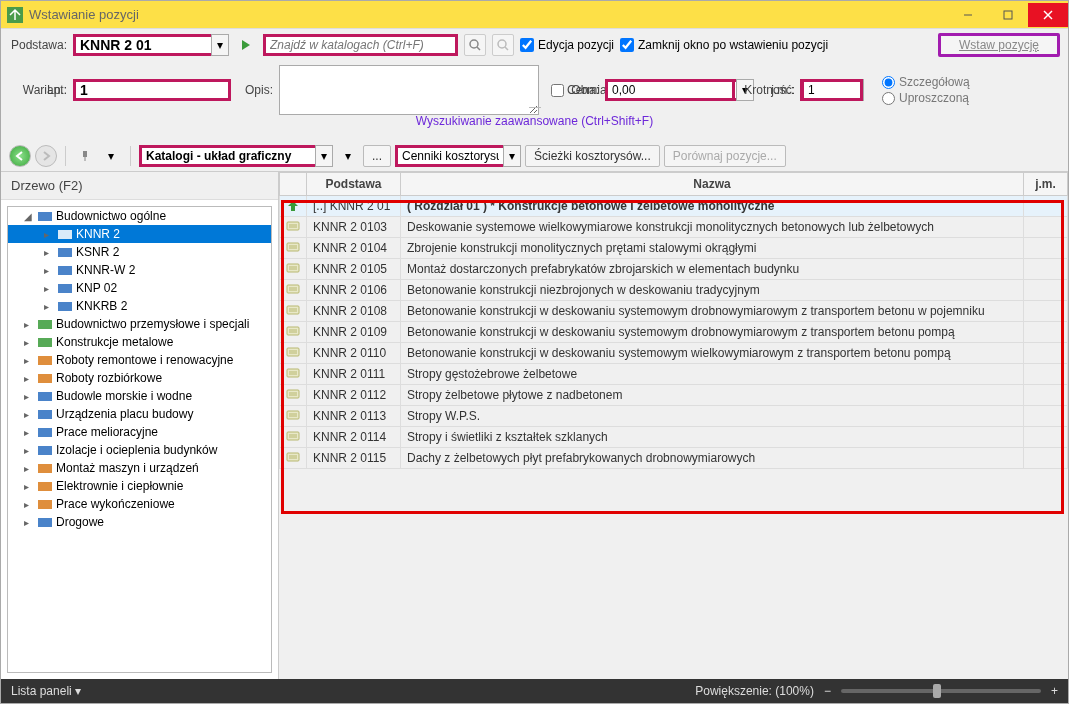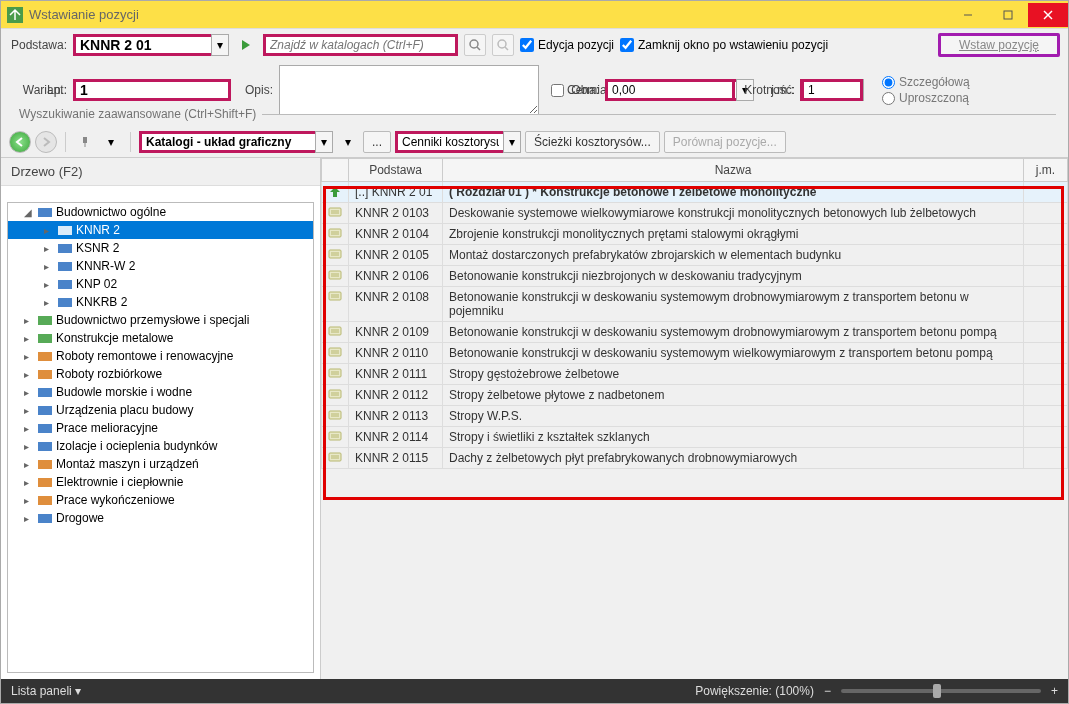--- a/index.html
+++ b/index.html
@@ -16,42 +16,42 @@
 .combo input { border-right: none; }
 .combo .dd { width: 18px; height: 22px; border: 1px solid #aaa; background: #f5f5f5; display: flex; align-items: center; justify-content: center; }
 .icon-btn { width: 22px; height: 22px; border: 1px solid #ccc; background: #f5f5f5; display: flex; align-items: center; justify-content: center; cursor: pointer; border-radius: 2px; }
 .icon-btn.flat { border-color: transparent; background: transparent; }
 .chk { display: flex; align-items: center; gap: 4px; }
 .chk input { width: 14px; height: 14px; }
 .big-btn { height: 40px; padding: 0 18px; border: 3px solid #a21caf; background: #f5f5f5; color: #888; border-radius: 2px; display: flex; align-items: center; }
 .radio-group { display: flex; flex-direction: column; gap: 2px; }
 .radio-group label { display: flex; align-items: center; gap: 4px; color: #777; }
 .desc-box { border: 1px solid #aaa; background: #fff; width: 260px; height: 50px; }
-.adv-search { padding: 2px 12px 6px 12px; color: #737373; display: flex; align-items: center; gap: 6px; }
+.adv-search { padding: 2px 12px 6px 12px; color: #6d28d9; display: flex; align-items: center; gap: 6px; flex-direction: column; }
 .adv-search .dash { flex: 0; border-top: 1px solid #bbb; width: 12px; height: 1px; display: inline-block; }
 .adv-search .rest { flex: 1; border-top: 1px solid #bbb; height: 1px; }
 .toolbar2 { display: flex; align-items: center; gap: 4px; padding: 4px 8px; border-bottom: 1px solid #ccc; background: #f0f0f0; }
 .toolbar2 .sep { width: 1px; height: 20px; background: #ccc; margin: 0 4px; }
 .btn { height: 22px; padding: 0 8px; border: 1px solid #bbb; background: #f5f5f5; cursor: pointer; border-radius: 2px; color: #333; }
 .btn.disabled { color: #aaa; }
 .main { flex: 1; display: flex; overflow: hidden; }
-.tree-panel { width: 320px; border-right: 1px solid #ccc; display: flex; flex-direction: column; background: #fff; gap: 10px; }
+.tree-panel { width: 278px; border-right: 1px solid #ccc; display: flex; flex-direction: column; background: #fff; }
 .tree-title { padding: 6px 10px; color: #444; font-size: 13px; border-bottom: 1px solid #ddd; background: #f0f0f0; }
 .tree-box { flex: 1; margin: 6px; border: 1px solid #bbb; overflow: auto; background: #fff; position: relative; }
 .tree-scroll { overflow-y: scroll; height: 100%; }
 .tree-box ul { list-style: none; }
 .tree-box li { padding: 2px 2px 2px 4px; white-space: nowrap; display: flex; align-items: center; gap: 3px; cursor: pointer; }
 .tree-box li .exp { width: 10px; color: #666; font-size: 10px; }
 .tree-box li.sel { background: #0078d7; color: #fff; }
 .tree-box .l0 { padding-left: 16px; }
 .tree-box .l1 { padding-left: 36px; }
 .ico { width: 16px; height: 14px; display: inline-block; }
 .table-panel { flex: 1; display: flex; flex-direction: column; overflow: auto; }
 table { border-collapse: collapse; width: 100%; }
-th { background: #f5f5f5; border: 1px solid #ccc; padding: 4px 6px; font-weight: normal; color: #444; text-align: center; position: sticky; top: 0; }
+th { background: #f5f5f5; border: 1px solid #ccc; padding: 4px 6px; font-weight: bold; color: #444; text-align: center; position: sticky; top: 0; }
 td { border: 1px solid #ddd; padding: 3px 6px; vertical-align: top; color: #333; }
 tr.hdr-row td { background: #e6f2fb; }
 tr.hdr-row td.name { font-weight: bold; }
 .row-icon { width: 16px; text-align: center; }
 .red-overlay { position: absolute; border: 3px solid #e00000; pointer-events: none; }
 .table-wrap { position: relative; flex: 1; overflow: auto; }
 .statusbar { height: 24px; background: #333; color: #ddd; display: flex; align-items: center; padding: 0 10px; gap: 10px; }
 .statusbar .spacer { flex: 1; }
 .slider { width: 200px; height: 4px; background: #666; position: relative; border-radius: 2px; }
 .slider .thumb { position: absolute; width: 8px; height: 14px; background: #aaa; top: -5px; left: 46%; border-radius: 2px; }

